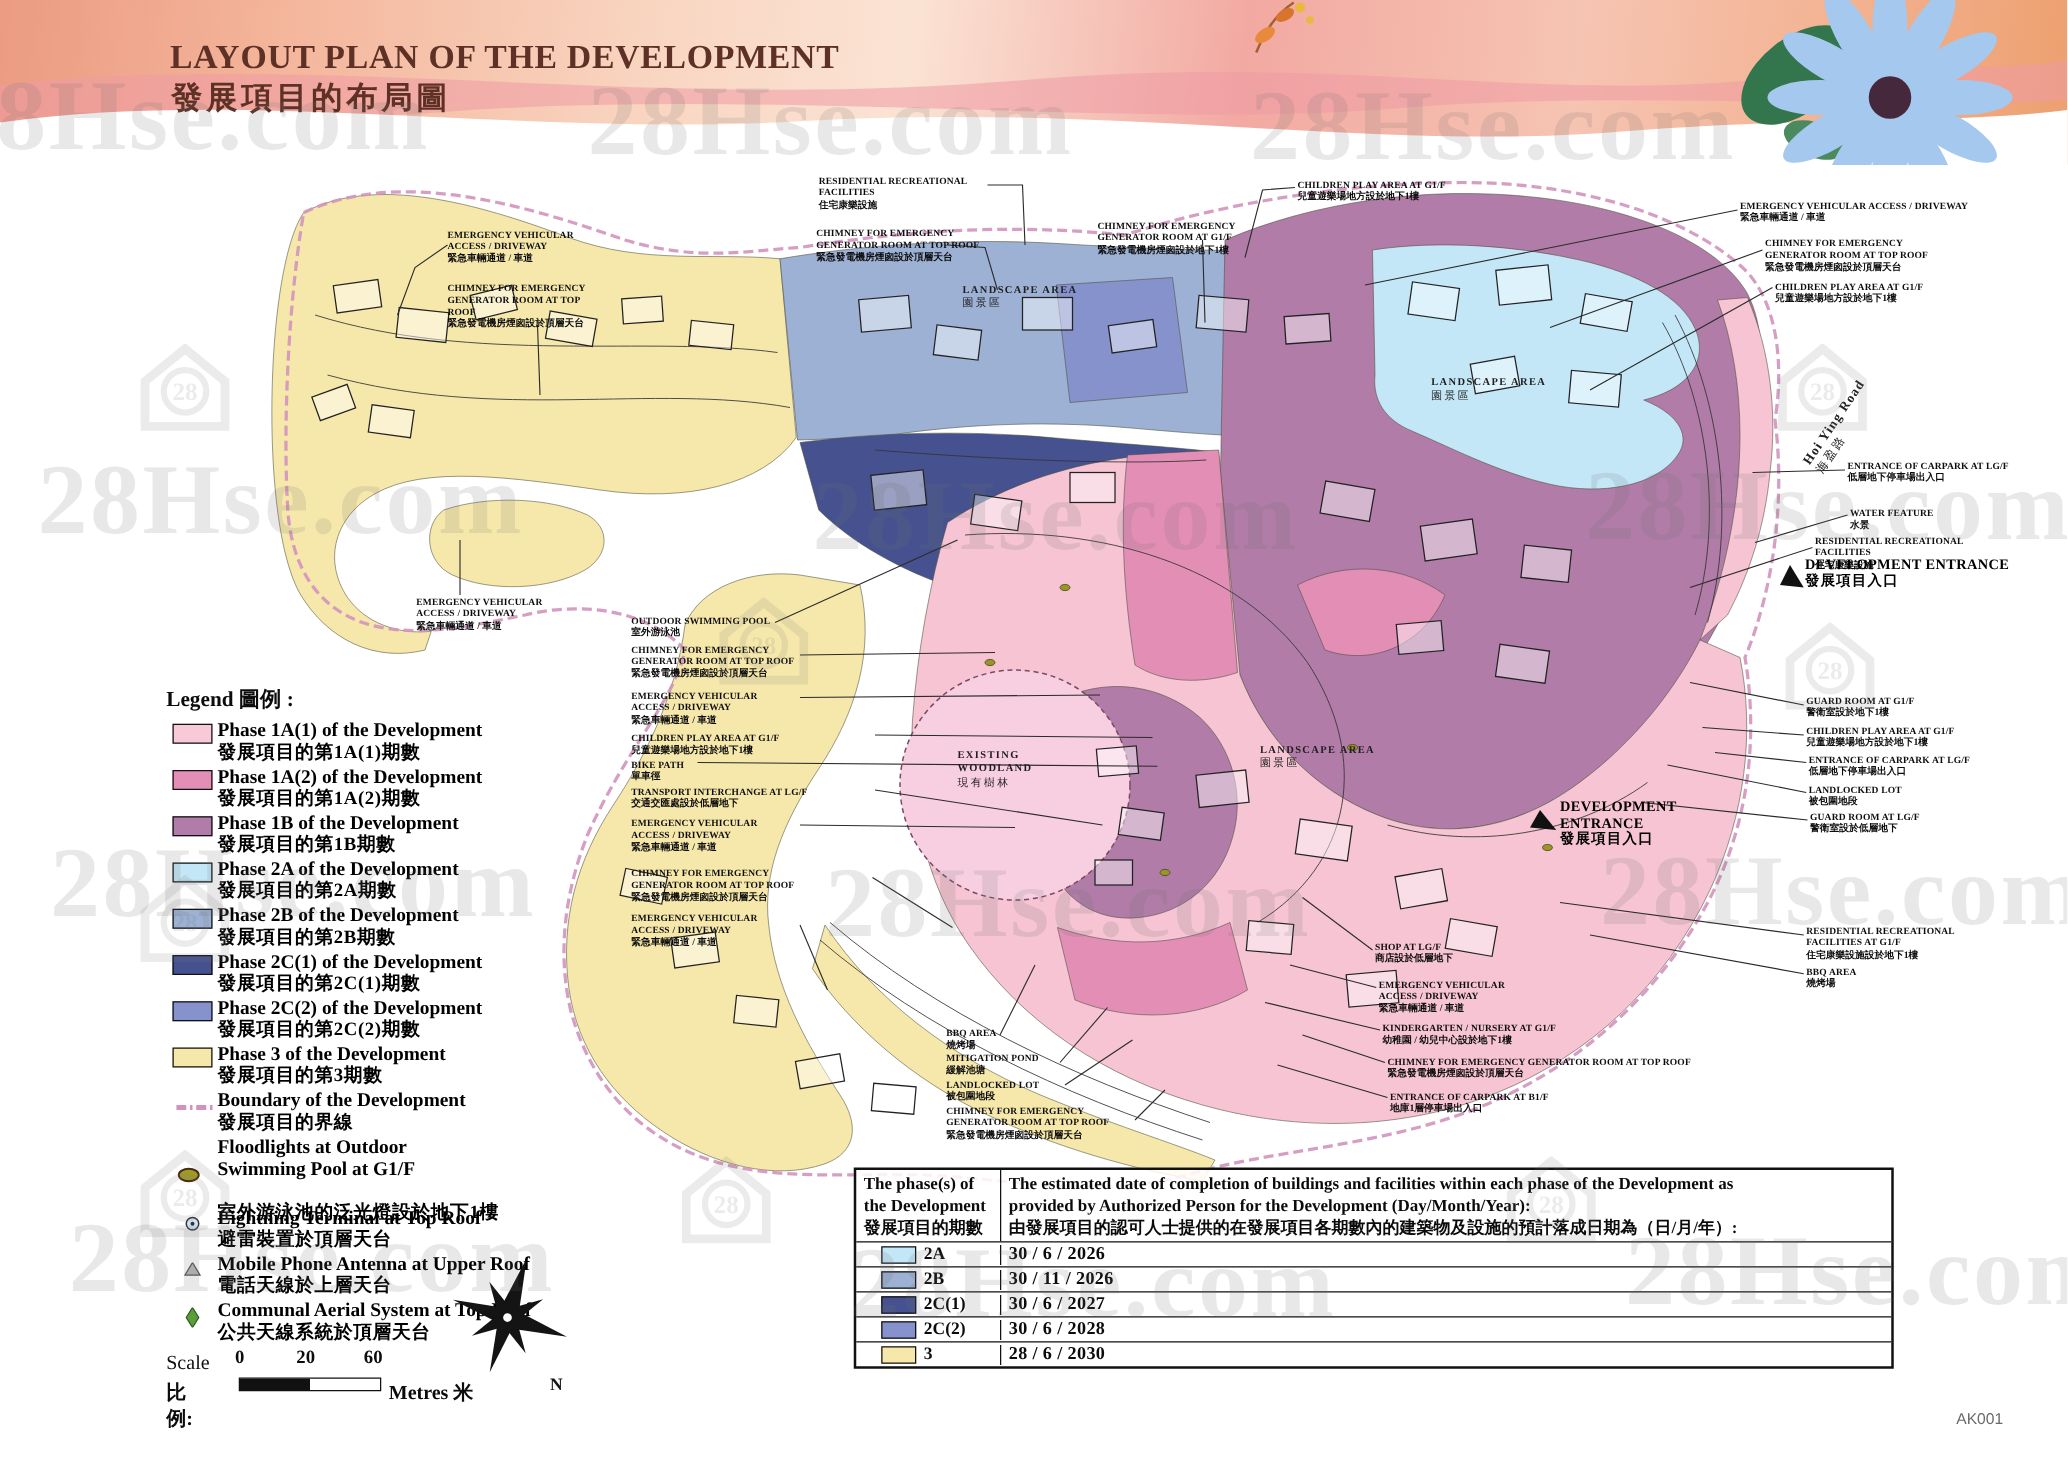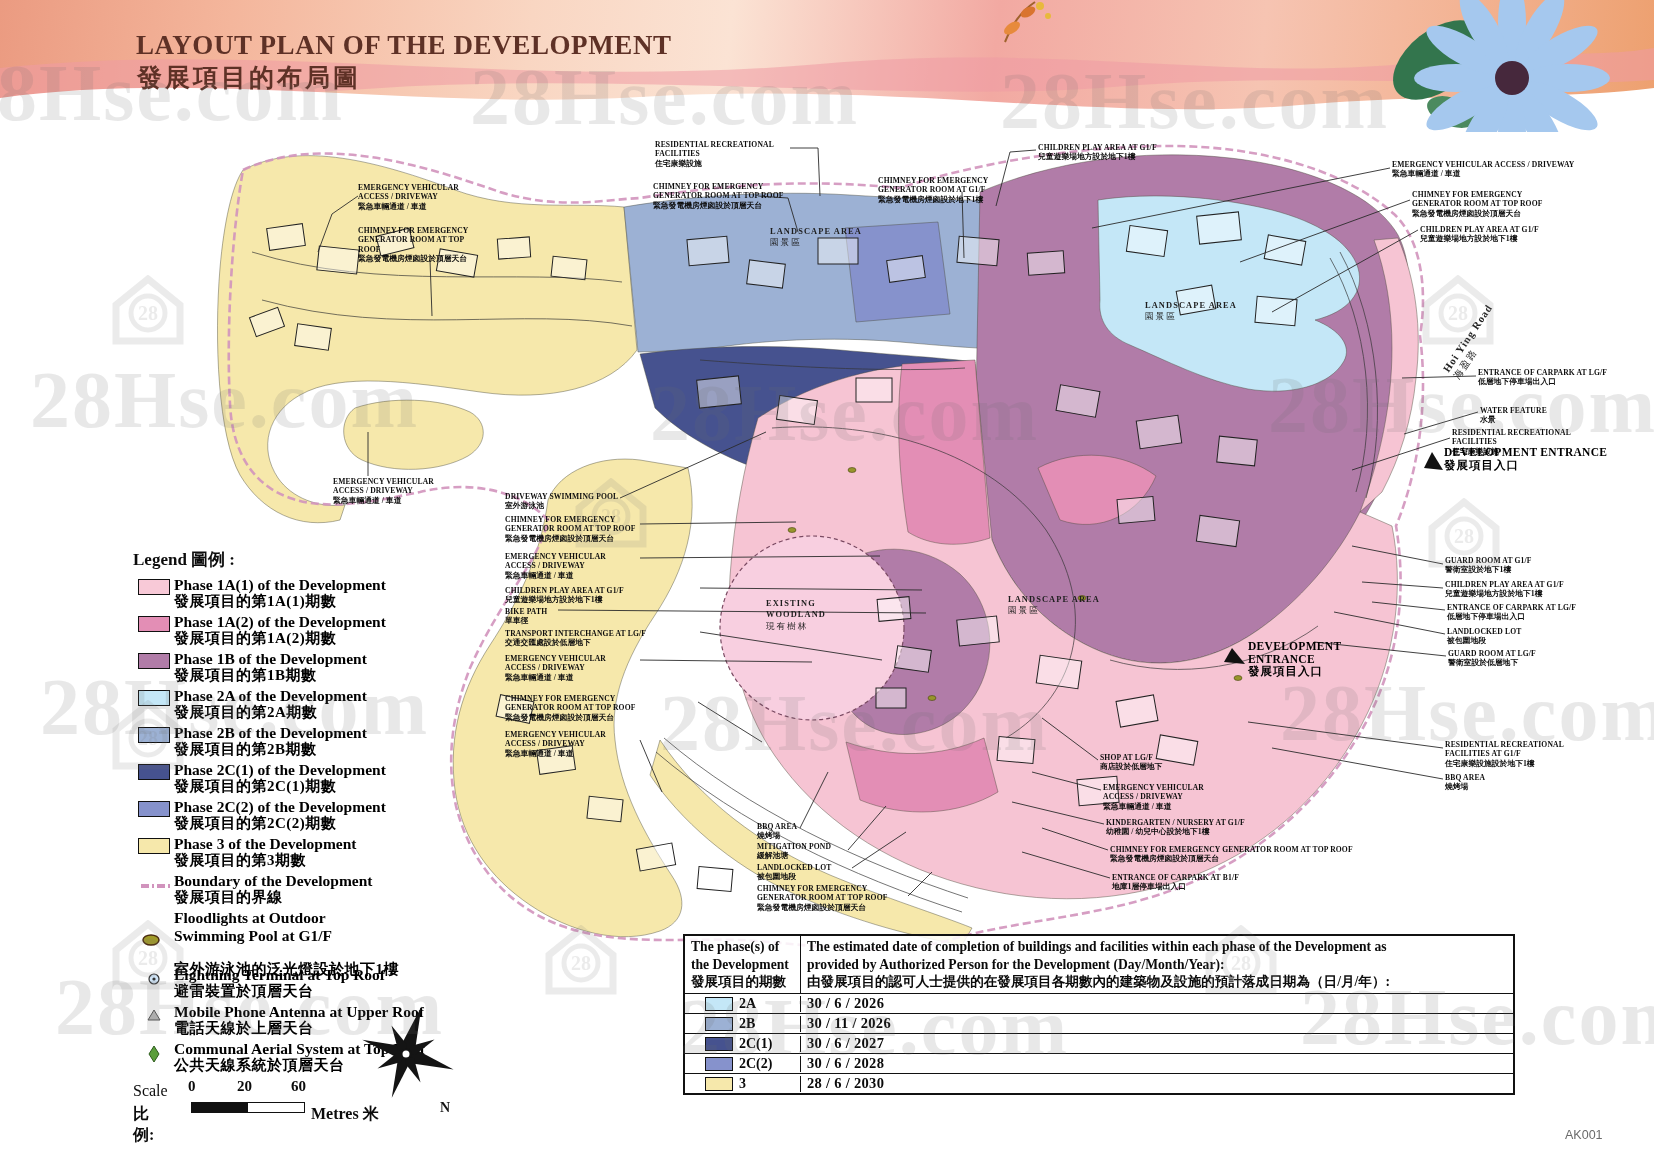--- a/index.html
+++ b/index.html
@@ -347,21 +347,21 @@
     </div>
   <div class="co" style="left:1445px;top:740px;width:160px;">
       <div class="en">RESIDENTIAL RECREATIONAL FACILITIES AT G1/F</div>
       <div class="zh">住宅康樂設施設於地下1樓</div>
     </div>
   <div class="co" style="left:1445px;top:773px;width:100px;">
       <div class="en">BBQ AREA</div>
       <div class="zh">燒烤場</div>
     </div>
   <div class="co" style="left:505px;top:492px;width:150px;">
-      <div class="en nowrap">DRIVEWAY SWIMMING POOL</div>
+      <div class="en nowrap">OUTDOOR SWIMMING POOL</div>
       <div class="zh">室外游泳池</div>
     </div>
   <div class="co" style="left:505px;top:515px;width:150px;">
       <div class="en">CHIMNEY FOR EMERGENCY GENERATOR ROOM AT TOP ROOF</div>
       <div class="zh">緊急發電機房煙囪設於頂層天台</div>
     </div>
   <div class="co" style="left:505px;top:552px;width:120px;">
       <div class="en">EMERGENCY VEHICULAR ACCESS / DRIVEWAY</div>
       <div class="zh">緊急車輛通道 / 車道</div>
     </div>

